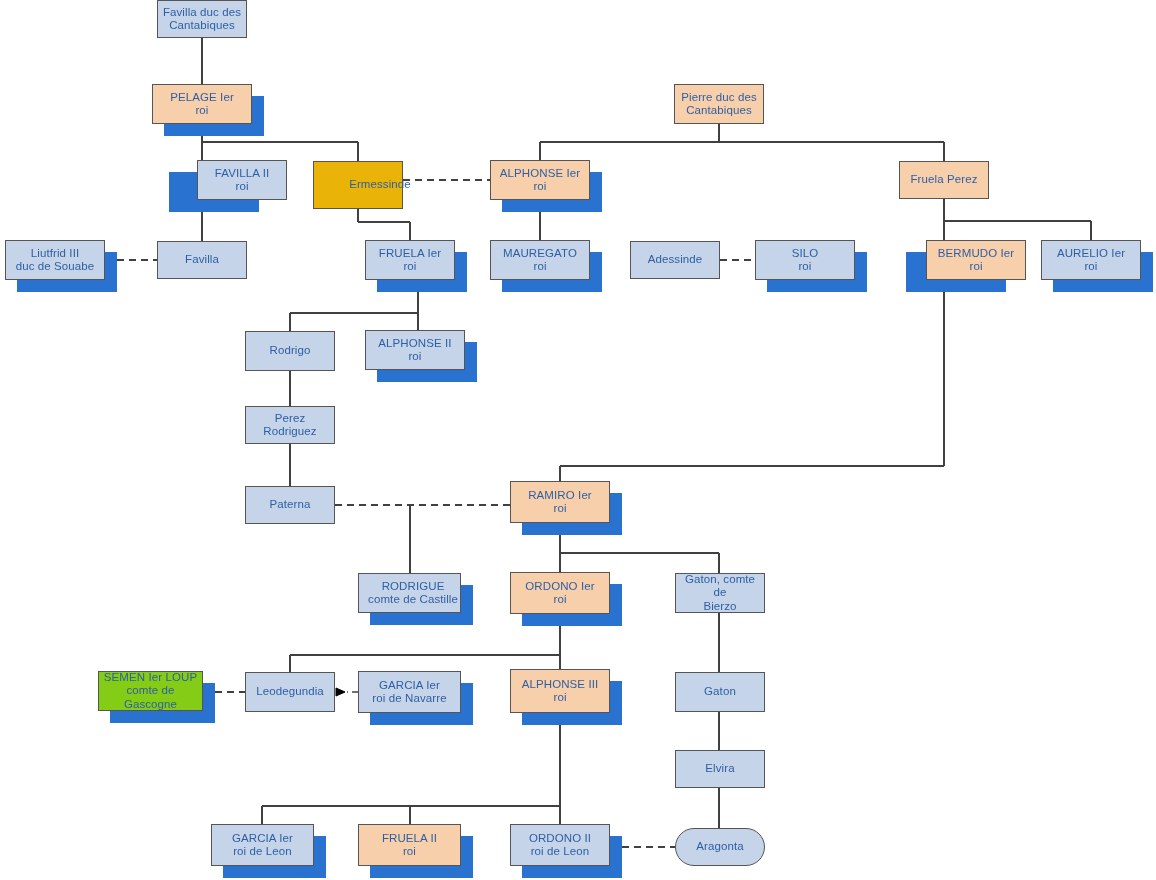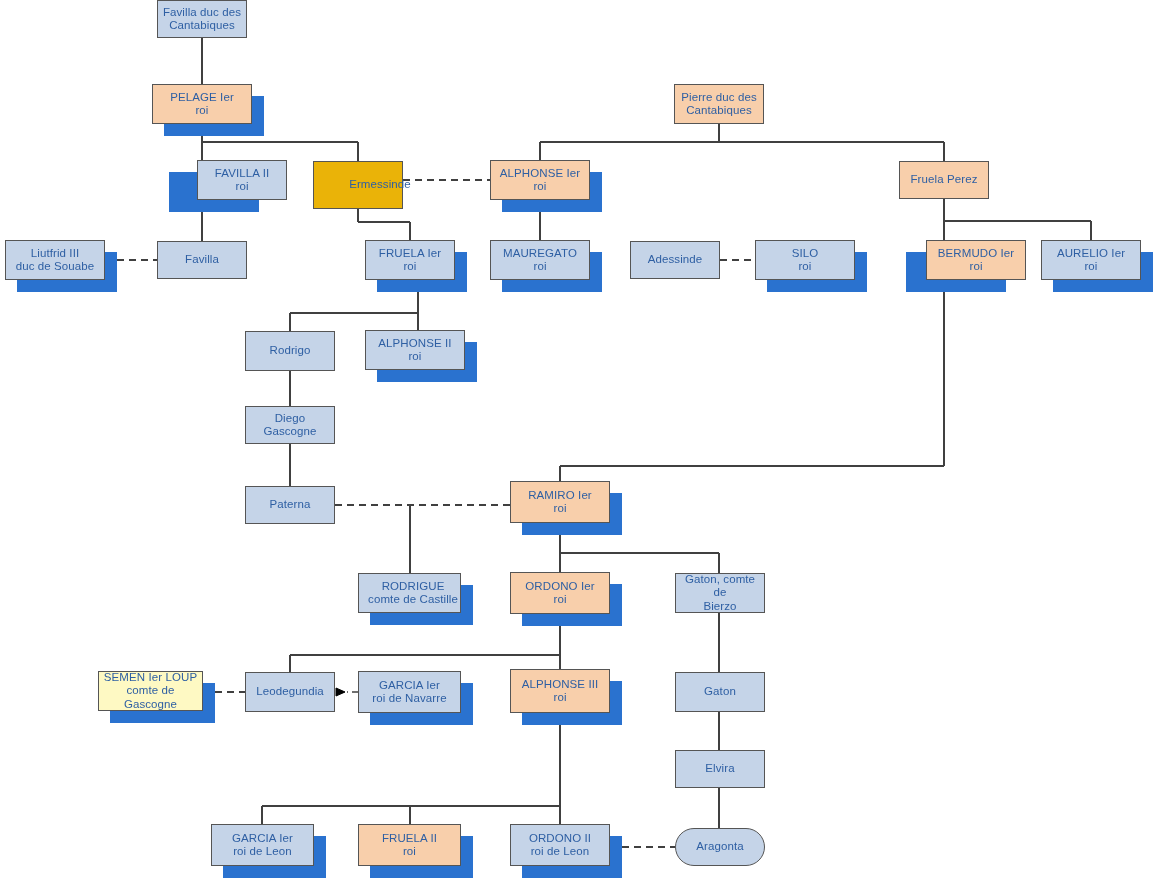--- a/index.html
+++ b/index.html
@@ -142,21 +142,21 @@
       </div>
       <div class="node blue" style="left: 245px; top: 331px; width: 90px; height: 40px; background: rgb(197, 212, 232); border-color: rgb(85, 85, 85); color: rgb(46, 95, 163);">
         <span class="nlabel">Rodrigo</span>
       </div>
       <div class="shadow" style="left: 377px; top: 342px; width: 100px; height: 40px; background: rgb(42, 114, 207);"></div>
       <div class="node blue" style="left: 365px; top: 330px; width: 100px; height: 40px; background: rgb(197, 212, 232); border-color: rgb(85, 85, 85); color: rgb(46, 95, 163);">
         <span class="nlabel">ALPHONSE II
 roi</span>
       </div>
       <div class="node blue" style="left: 245px; top: 406px; width: 90px; height: 38px; background: rgb(197, 212, 232); border-color: rgb(85, 85, 85); color: rgb(46, 95, 163);">
-        <span class="nlabel">Diego Gascogne</span>
+        <span class="nlabel">Perez Rodriguez</span>
       </div>
       <div class="node blue" style="left: 245px; top: 486px; width: 90px; height: 38px; background: rgb(197, 212, 232); border-color: rgb(85, 85, 85); color: rgb(46, 95, 163);">
         <span class="nlabel">Paterna</span>
       </div>
       <div class="shadow" style="left: 522px; top: 493px; width: 100px; height: 42px; background: rgb(42, 114, 207);"></div>
       <div class="node peach" style="left: 510px; top: 481px; width: 100px; height: 42px; background: rgb(248, 207, 171); border-color: rgb(85, 85, 85); color: rgb(46, 95, 163);">
         <span class="nlabel">RAMIRO Ier
 roi</span>
       </div>
       <div class="shadow" style="left: 370px; top: 585px; width: 103px; height: 40px; background: rgb(42, 114, 207);"></div>
@@ -167,21 +167,21 @@
       <div class="shadow" style="left: 522px; top: 584px; width: 100px; height: 42px; background: rgb(42, 114, 207);"></div>
       <div class="node peach" style="left: 510px; top: 572px; width: 100px; height: 42px; background: rgb(248, 207, 171); border-color: rgb(85, 85, 85); color: rgb(46, 95, 163); text-align: center;">
         <span class="nlabel">ORDONO Ier
 roi</span>
       </div>
       <div class="node blue" style="left: 675px; top: 573px; width: 90px; height: 40px; background: rgb(197, 212, 232); border-color: rgb(85, 85, 85); color: rgb(46, 95, 163);">
         <span class="nlabel">Gaton, comte de
 Bierzo</span>
       </div>
       <div class="shadow" style="left: 110px; top: 683px; width: 105px; height: 40px; background: rgb(42, 114, 207);"></div>
-      <div class="node blue" style="left: 98px; top: 671px; width: 105px; height: 40px; background: #fef9c3; border-color: rgb(85, 85, 85); color: rgb(46, 95, 163);">
+      <div class="node blue" style="left: 98px; top: 671px; width: 105px; height: 40px; background: #84cc16; border-color: rgb(85, 85, 85); color: rgb(46, 95, 163);">
         <span class="nlabel">SEMEN Ier LOUP
 comte de Gascogne</span>
       </div>
       <div class="node blue" style="left: 245px; top: 672px; width: 90px; height: 40px; background: rgb(197, 212, 232); border-color: rgb(85, 85, 85); color: rgb(46, 95, 163);">
         <span class="nlabel">Leodegundia</span>
       </div>
       <div class="shadow" style="left: 370px; top: 683px; width: 103px; height: 42px; background: rgb(42, 114, 207);"></div>
       <div class="node blue" style="left: 358px; top: 671px; width: 103px; height: 42px; background: rgb(197, 212, 232); border-color: rgb(85, 85, 85); color: rgb(46, 95, 163);">
         <span class="nlabel">GARCIA Ier
 roi de Navarre</span>

